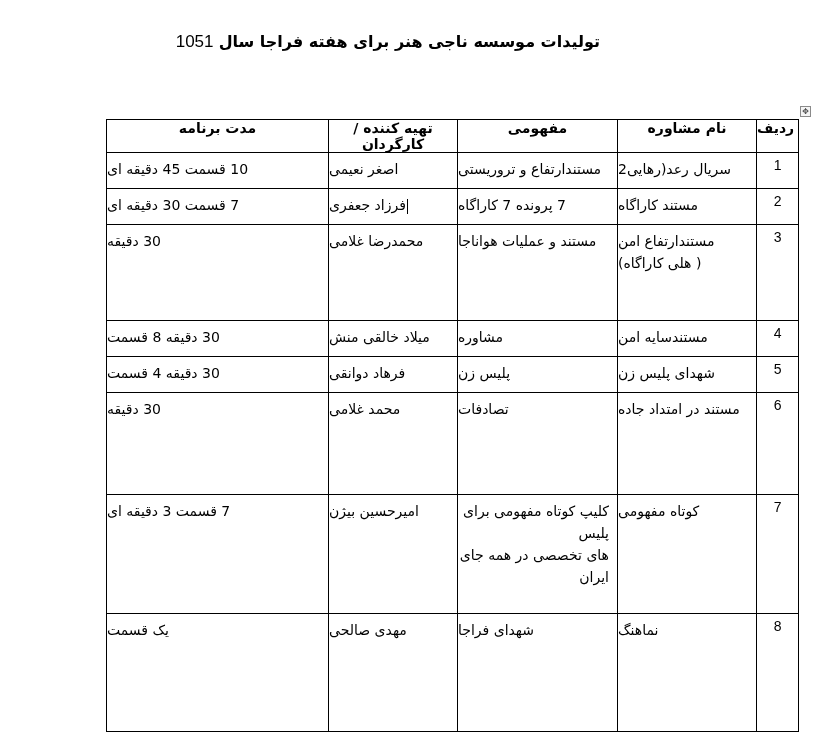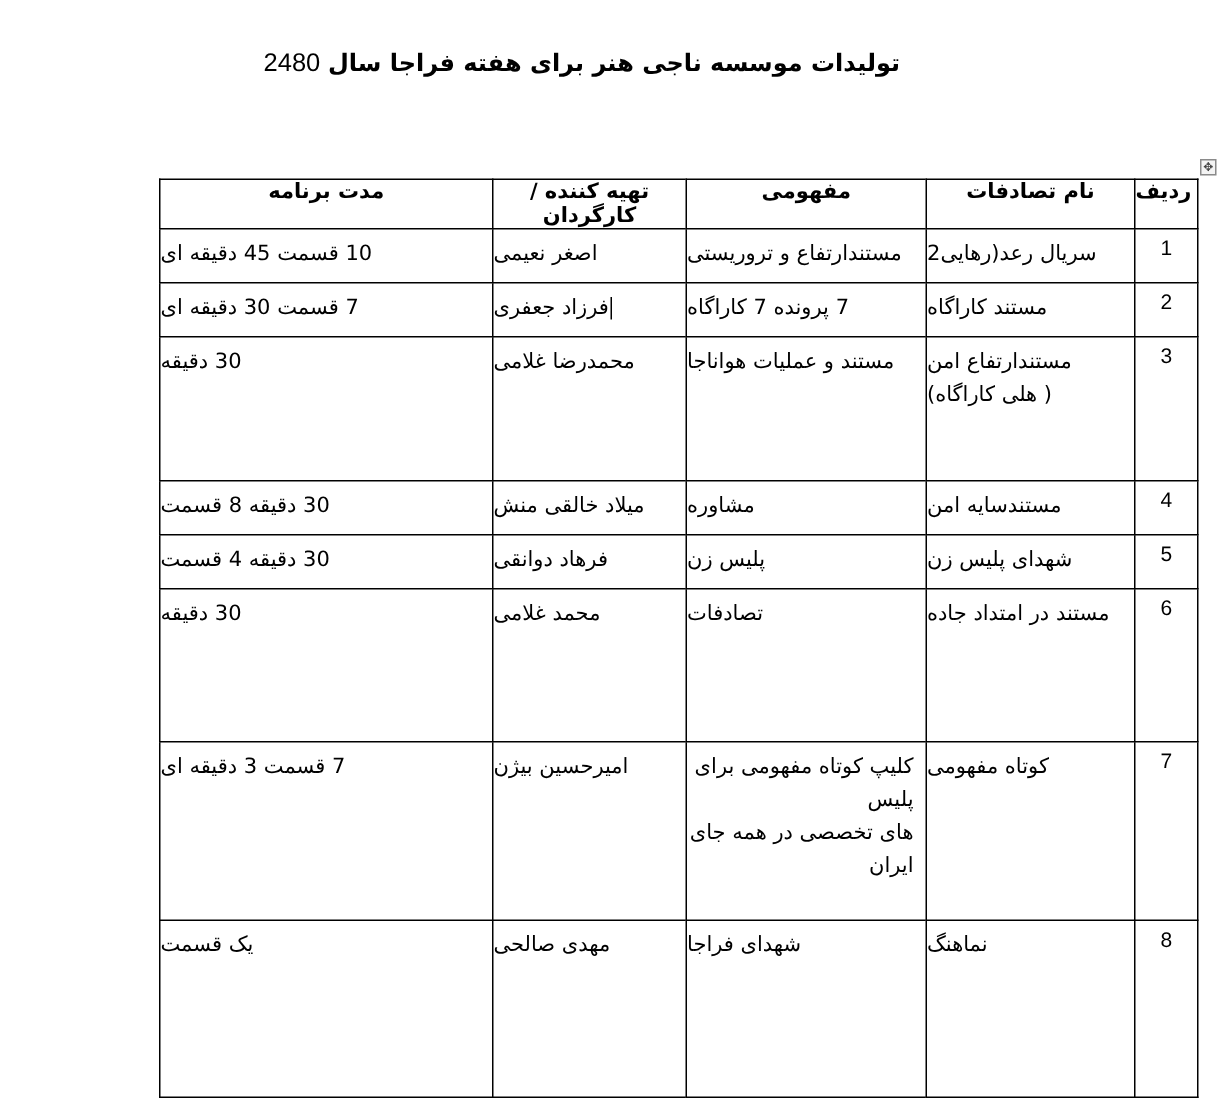--- a/index.html
+++ b/index.html
@@ -15,37 +15,37 @@
   td.num { text-align:center; font-family:"Liberation Sans", sans-serif; font-size:13px; padding-top:4px !important; }
   td.cell { text-align:left; padding-top:5px !important; line-height:22px; }
   td.topic-multi { text-align:right; padding-right:8px !important; }
   .caret { display:inline-block; width:1px; height:15px; background:#000; vertical-align:middle; margin-left:1px; }
 </style>
 </head>
 <body>
 
 <div class="title">
   <span class="bold">تولیدات موسسه ناجی هنر برای هفته فراجا سال</span>
-  <span class="year">2480</span>
+  <span class="year">1051</span>
 </div>
 
 <div class="move-handle">✥</div>
 
 <table class="grid">
   <colgroup>
     <col style="width:41px">
     <col style="width:139px">
     <col style="width:160px">
     <col style="width:129px">
     <col style="width:222px">
   </colgroup>
   <tbody>
       <tr>
     <th class="rownum-h">ردیف</th>
-    <th>نام تصادفات</th>
+    <th>نام مشاوره</th>
     <th>مفهومی</th>
     <th>تهیه کننده / کارگردان</th>
     <th>مدت برنامه</th>
   </tr>
 
   <tr style="height:36px">
     <td class="num">1</td>
     <td class="cell">سریال رعد(رهایی2</td>
     <td class="cell">مستندارتفاع و تروریستی</td>
     <td class="cell">اصغر نعیمی</td>

